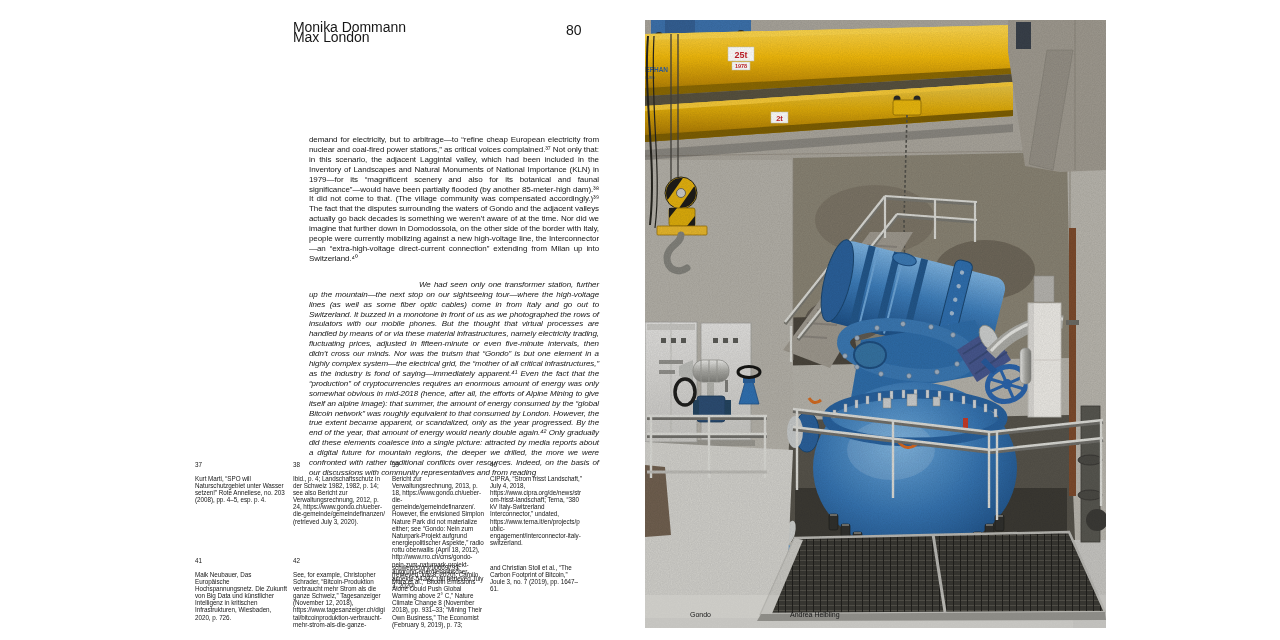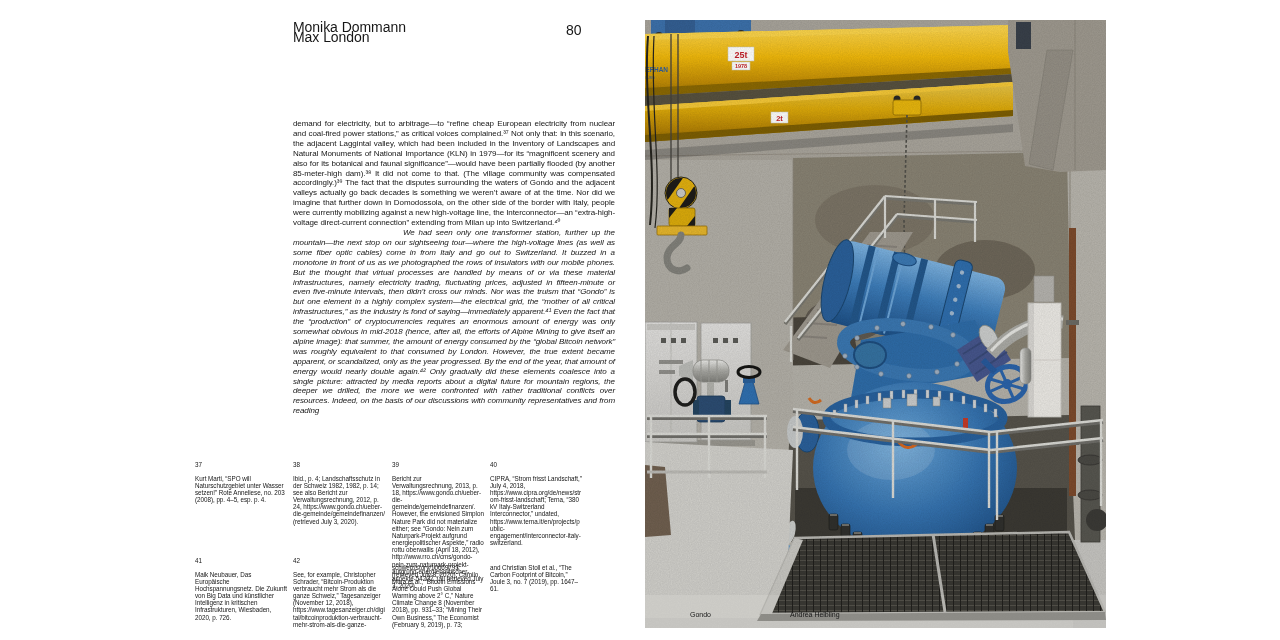--- a/index.html
+++ b/index.html
@@ -2,21 +2,21 @@
 <html><head>
 <meta charset="utf-8">
 <style>
   html,body{margin:0;padding:0;}
   body{width:1280px;height:640px;background:#ffffff;position:relative;overflow:hidden;
        font-family:"Liberation Sans",sans-serif;color:#161616;}
   .abs{position:absolute;}
   .hdr{font-size:14px;line-height:10px;letter-spacing:-0.05px;}
   .pagenum{font-size:14px;}
   .bodycol{width:322px;font-size:8px;line-height:9.9px;text-align:justify;letter-spacing:-0.08px;}
-  .bodycol p{margin:0;}
+  .bodycol p{margin:16px;}
   .bodycol .p2{text-indent:110px;font-style:italic;}
   .fn{width:92px;font-size:6.3px;line-height:7.15px;letter-spacing:-0.04px;text-align:left;}
   .fn .num{margin-bottom:6.5px;}
   .fn .txt{word-wrap:break-word;}
   .caption{font-size:7px;letter-spacing:-0.02px;}
   svg text{font-family:"Liberation Sans",sans-serif;}
 </style>
 </head>
 <body>
 

